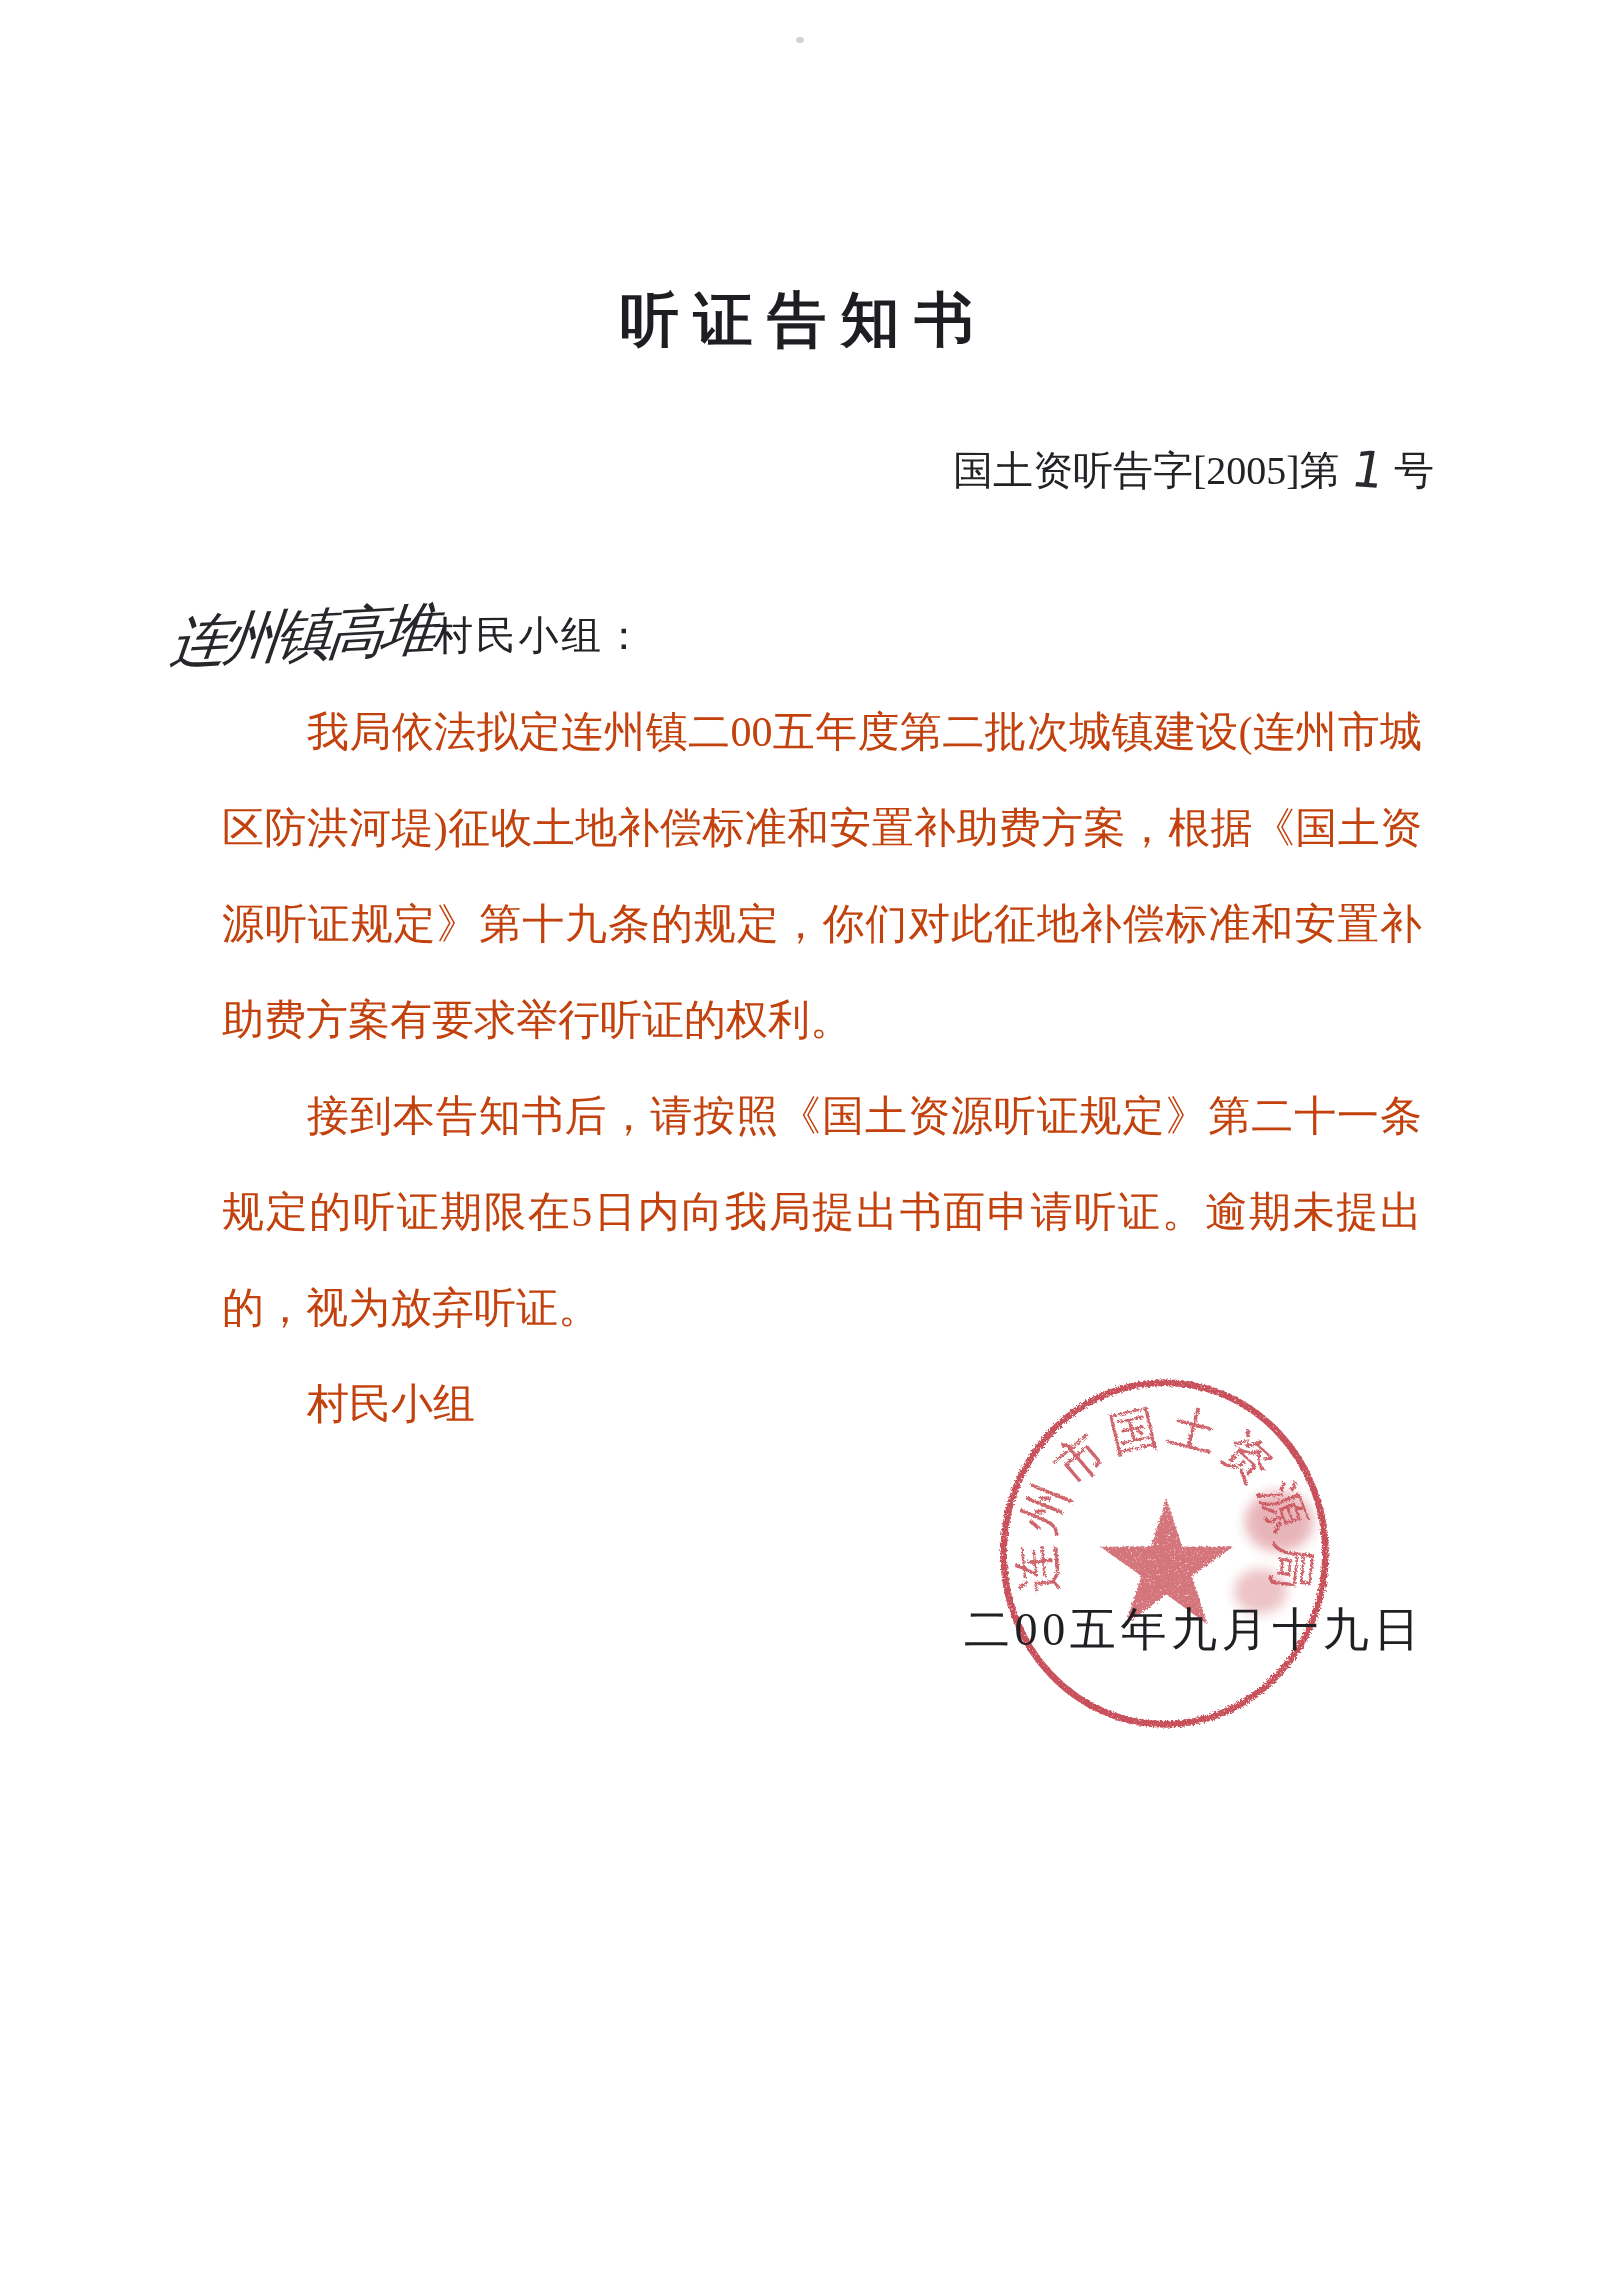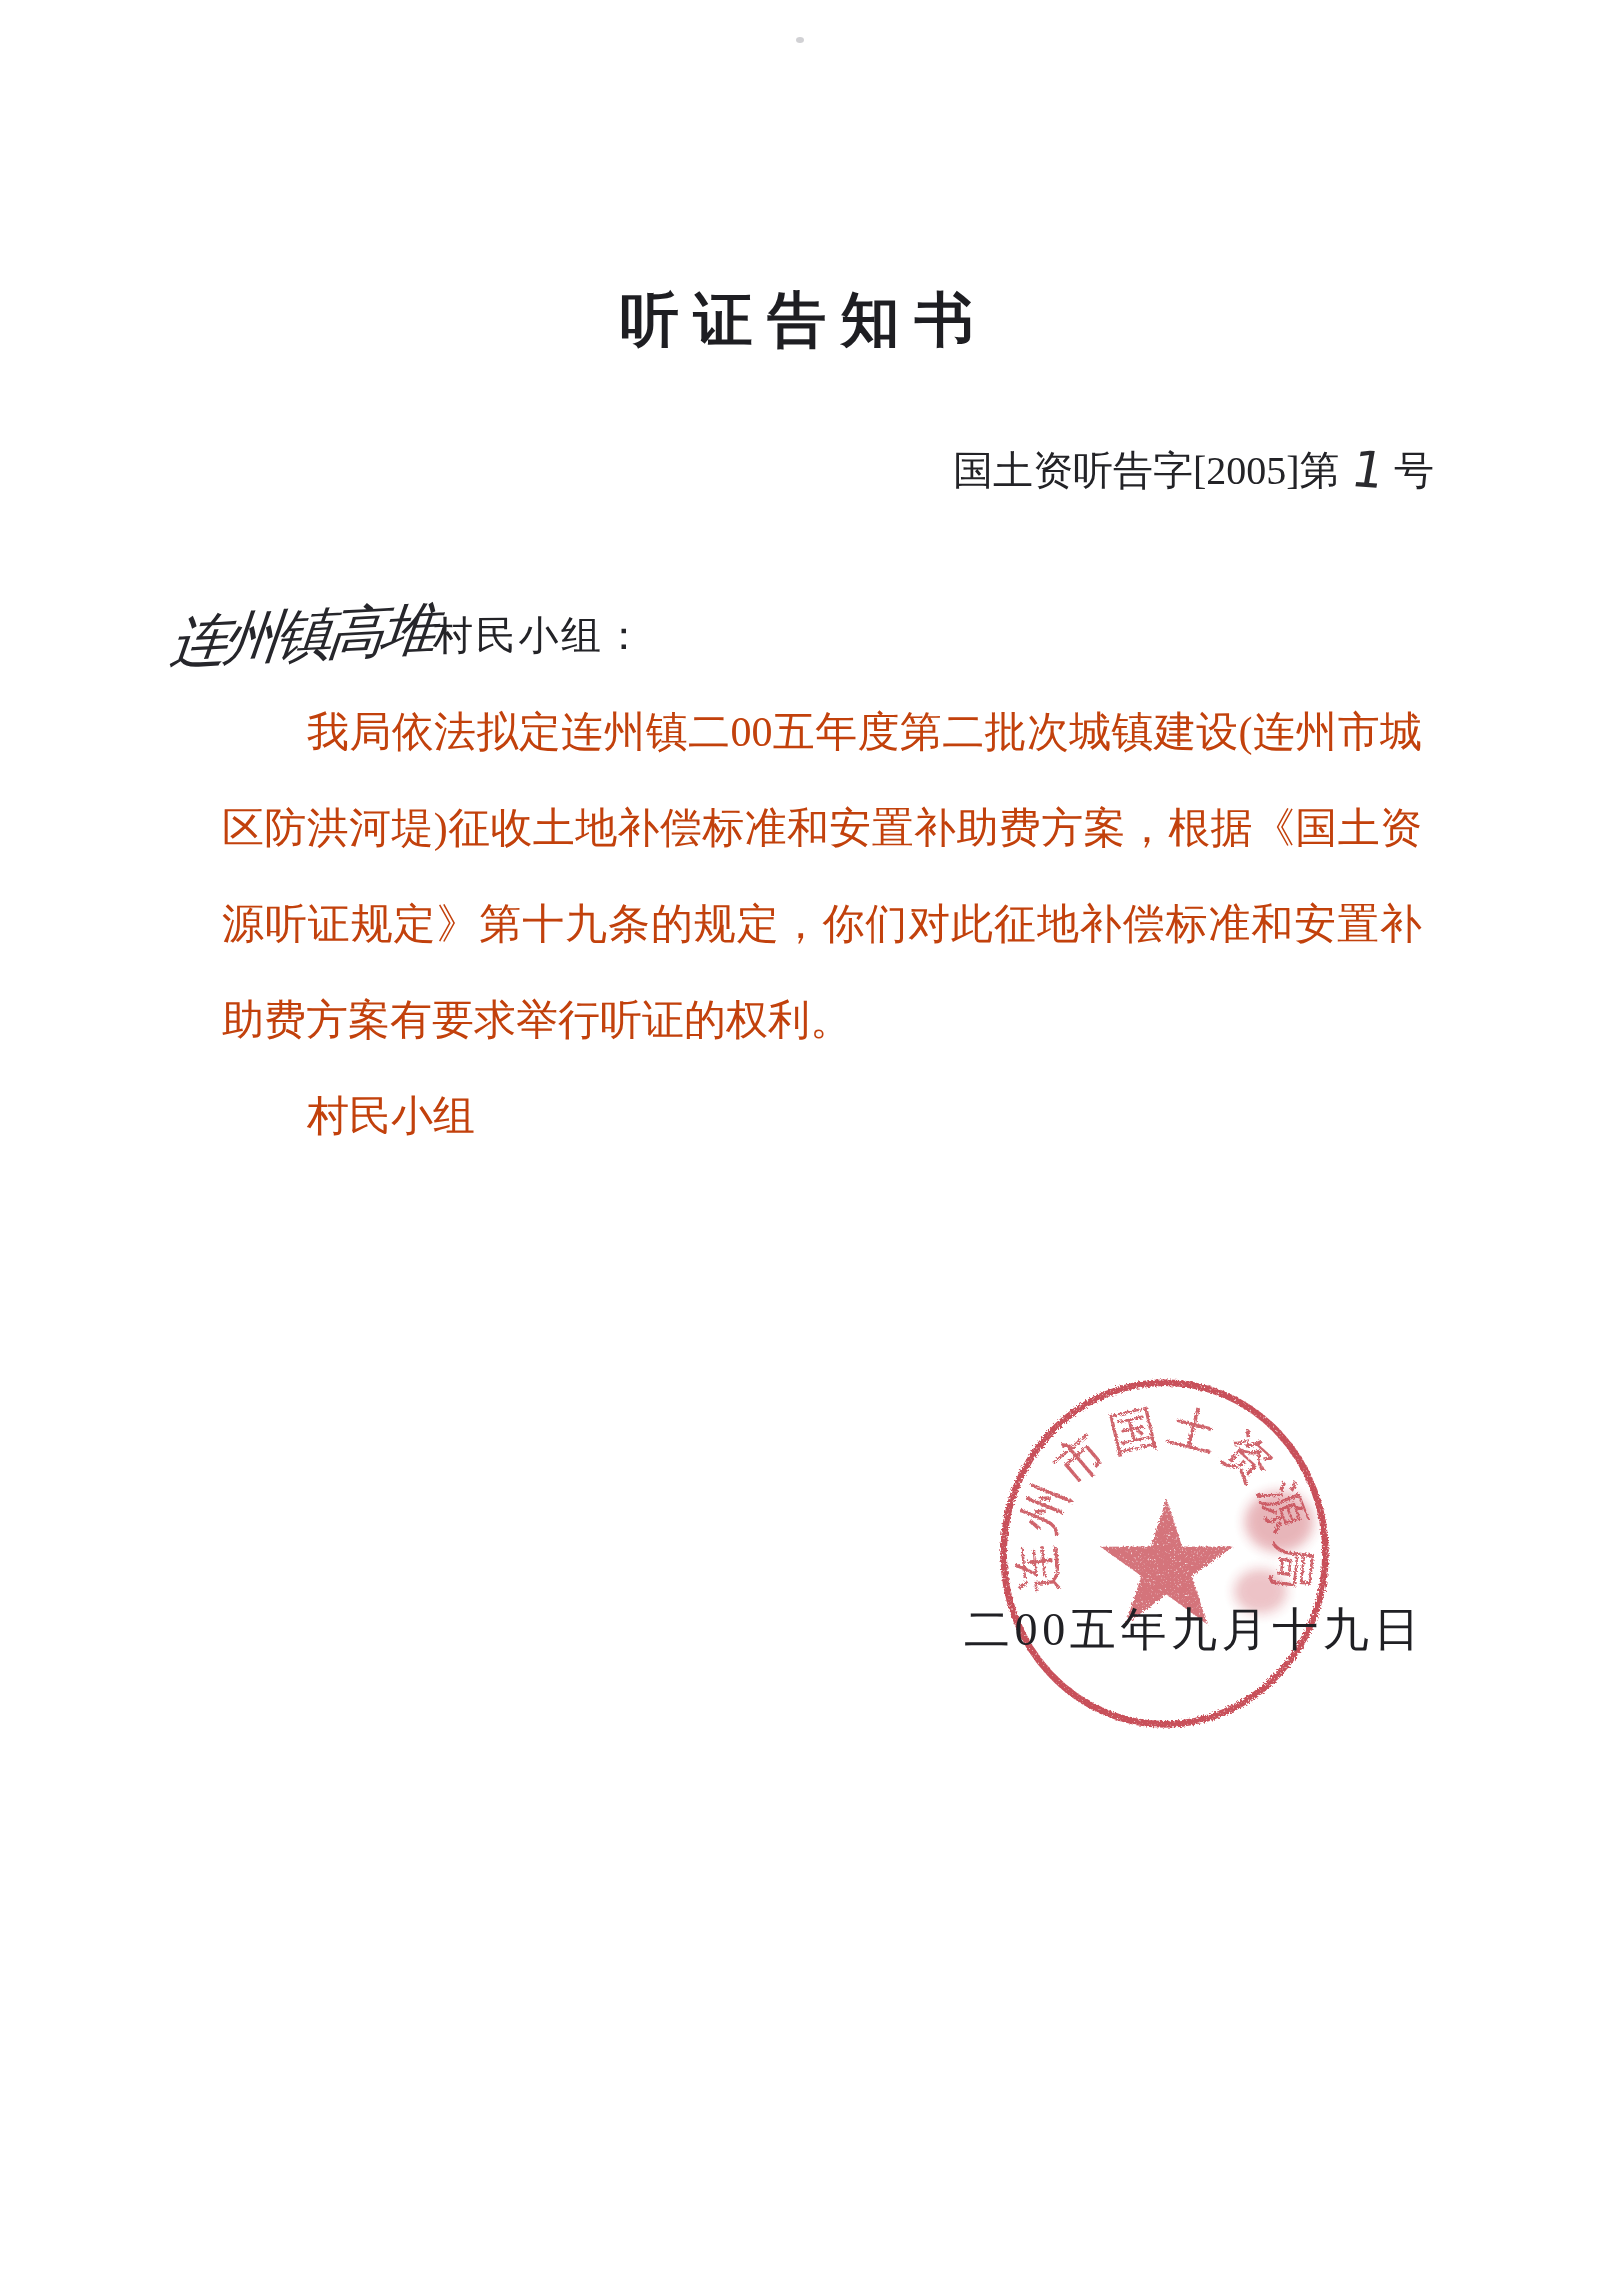--- a/index.html
+++ b/index.html
@@ -113,20 +113,21 @@
   <div class="doc-number">
     <span>国土资听告字[2005]第</span><span class="hw-num">1</span><span>号</span>
   </div>
 
   <div class="addressee">
     <span class="handwriting">连州镇高堆</span><span class="addressee-printed">村民小组：</span>
   </div>
 
   <div class="body-text">
     <p>我局依法拟定连州镇二00五年度第二批次城镇建设(连州市城区防洪河堤)征收土地补偿标准和安置补助费方案，根据《国土资源听证规定》第十九条的规定，你们对此征地补偿标准和安置补助费方案有要求举行听证的权利。</p>
+    <p>接到本告知书后，请按照《国土资源听证规定》第二十一条规定的听证期限在5日内向我局提出书面申请听证。逾期未提出的，视为放弃听证。</p>
     <p>村民小组</p>
   </div>
 
   <svg class="seal" viewBox="1480 2050 560 580" xmlns="http://www.w3.org/2000/svg">
     <defs>
       <path id="sealArc" d="M 1599 2402 A 168 168 0 1 1 1915 2402" fill="none"></path>
       <filter id="grainFx" x="-15%" y="-15%" width="130%" height="130%">
         <feTurbulence type="fractalNoise" baseFrequency="0.35" numOctaves="2" seed="7" result="noise"></feTurbulence>
         <feDisplacementMap in="SourceGraphic" in2="noise" scale="7" result="disp"></feDisplacementMap>
         <feColorMatrix in="noise" type="matrix" values="0 0 0 0 1  0 0 0 0 1  0 0 0 0 1  1.6 1.6 1.6 0 -1.1" result="mask"></feColorMatrix>

